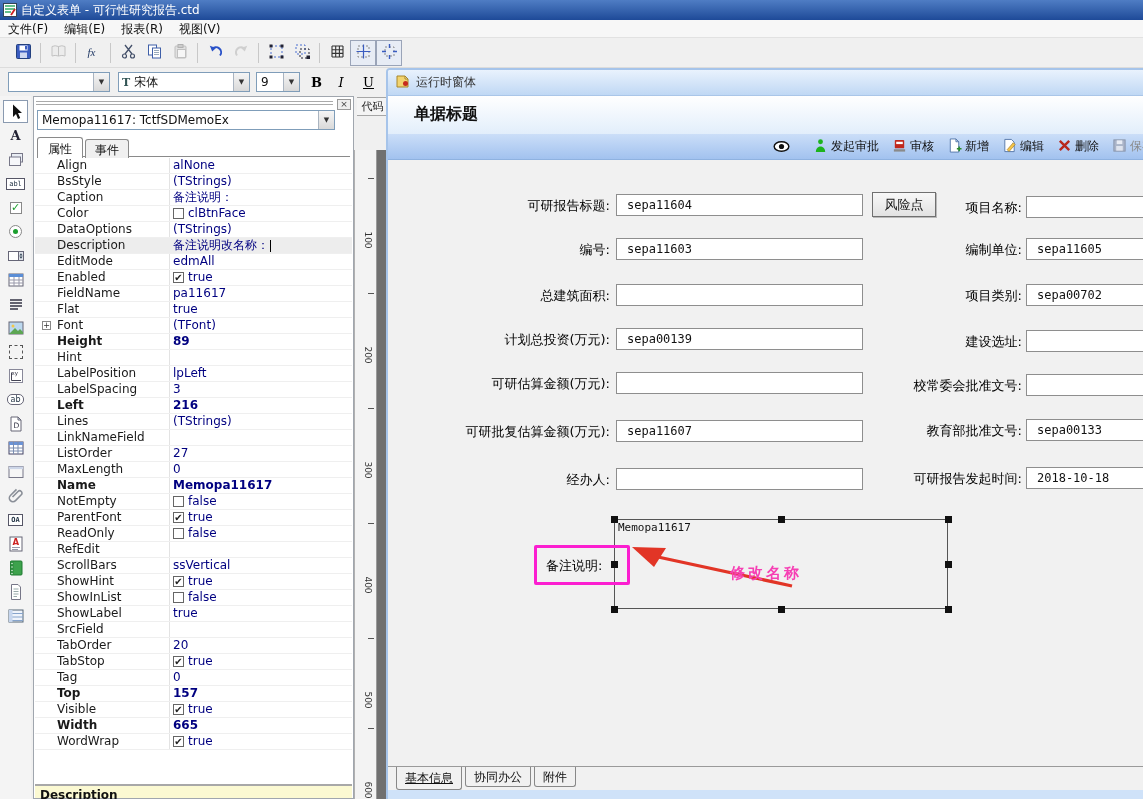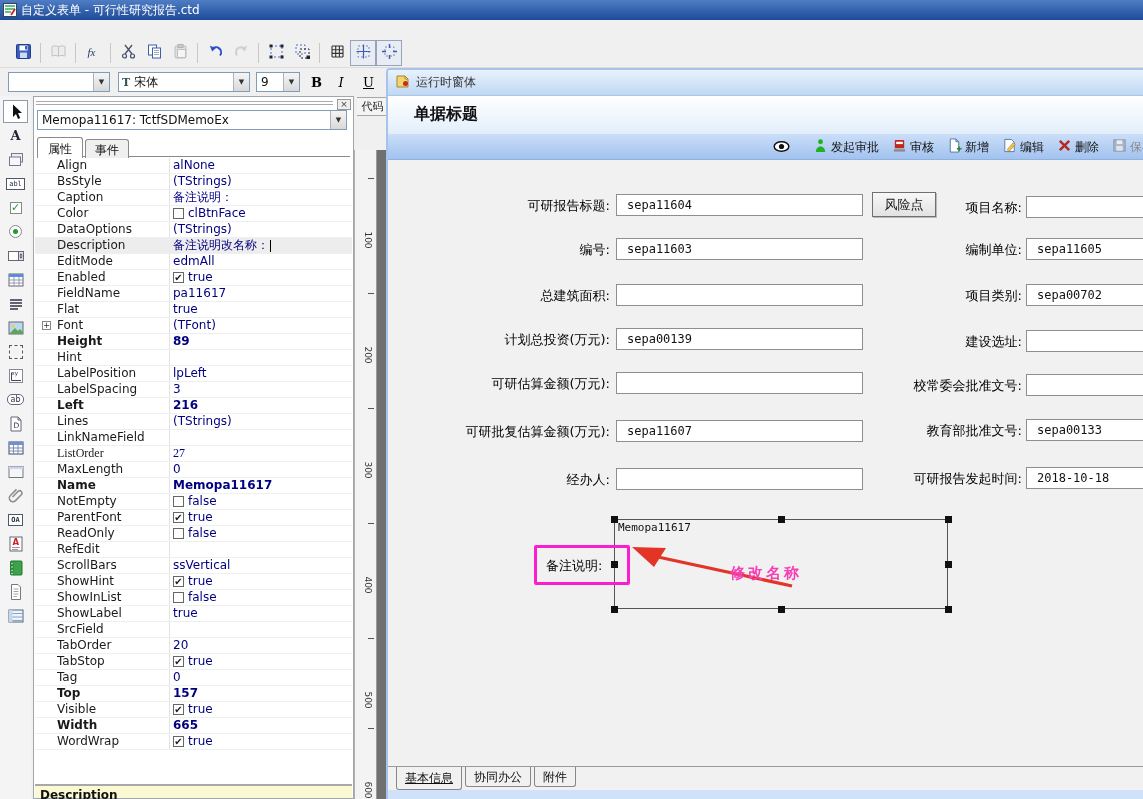--- a/index.html
+++ b/index.html
@@ -49,21 +49,21 @@
   .pi-round{border:1px solid #667;border-radius:5px;padding:0 3px;font-size:8px;background:#fff;color:#234;}
   .pi-a{font-family:"DejaVu Serif",serif;font-weight:bold;font-size:13px;color:#223;}
 
   
   .inspector{position:absolute;left:33px;top:96px;width:321px;height:703px;background:#fff;border:1px solid #a0a6ae;}
   .split{position:absolute;left:2px;top:2px;right:2px;height:9px;}
   .split .l1,.split .l2{position:absolute;left:0;right:18px;height:1px;background:#aaa;}
   .split .l1{top:2px;} .split .l2{top:5px;}
   .split-x{position:absolute;right:0;top:0;width:14px;height:11px;border:1px solid #999;background:#eee;
     font-size:9px;line-height:9px;text-align:center;color:#444;}
-  .objcombo{position:absolute;left:3px;top:13px;right:6px;gap:36px;}
+  .objcombo{position:absolute;left:3px;top:13px;right:18px;gap:36px;}
   .insp-tabs{position:absolute;left:3px;top:40px;right:3px;height:20px;border-bottom:1px solid #8a8a8a;}
   .insp-tab{display:inline-block;border:1px solid #8a8a8a;border-bottom:none;border-radius:3px 3px 0 0;
     background:#f0f0f0;padding:2px 9px;font-size:12px;margin-right:2px;position:relative;top:1px;}
   .insp-tab.active{background:#fff;top:0;padding:3px 10px;border-bottom:1px solid #fff;}
   .propgrid{position:absolute;left:1px;top:61px;right:1px;height:592px;background:#fff;overflow:hidden;}
   .pg-vline{position:absolute;left:134px;top:0;width:1px;height:592px;background:#e3e3e3;}
   .prow{position:absolute;left:0;right:0;height:16px;border-bottom:1px solid #efefef;}
   .prow.selected{background:#ededed;}
   .pname{position:absolute;left:22px;top:0;width:110px;height:15px;line-height:15px;font-size:12px;color:#1a1a1a;
     white-space:nowrap;overflow:hidden;}
@@ -92,21 +92,21 @@
     border:2px solid #a6c4ea;border-bottom:none;border-radius:4px 4px 0 0;overflow:hidden;}
   .rt-titlebar{position:absolute;left:0;top:0;right:0;height:26px;
     background:linear-gradient(#e9f2fd,#c0d8f4);border-bottom:1px solid #aac6e8;display:flex;align-items:center;padding-left:7px;}
   .rt-title{font-size:12px;color:#333;margin-left:6px;}
   .rt-header{position:absolute;left:0;top:26px;right:0;height:38px;background:linear-gradient(#ffffff,#e2eefb);}
   .rt-h1{position:absolute;left:26px;top:8px;font-size:16px;font-weight:bold;color:#111;}
   .rt-strip{position:absolute;left:0;top:64px;right:0;height:26px;
     background:linear-gradient(#cbdef8,#a2c2ef);border-bottom:1px solid #8fb2e0;}
   .eye{position:absolute;left:385px;top:6px;}
   .rt-btns{position:absolute;right:-14px;top:0;height:25px;display:flex;align-items:center;gap:13px;padding-right:4px;}
-  .rt-btn{display:flex;align-items:flex-end;gap:3px;font-size:12px;color:#111;white-space:nowrap;}
+  .rt-btn{display:flex;align-items:center;gap:3px;font-size:12px;color:#111;white-space:nowrap;}
   .rt-btn.disabled{color:#8a8a8a;}
   .rt-btn svg{width:15px;height:15px;}
   .rt-form{position:absolute;left:0;top:90px;right:0;bottom:35px;background:#f1f1f1;}
   .flabel{position:absolute;font-size:13px;color:#000;text-align:right;height:21px;line-height:21px;white-space:nowrap;}
   .finput{position:absolute;height:22px;background:#fff;border:1px solid #8e8e8e;
     font-family:"DejaVu Sans Mono","Liberation Mono",monospace;font-size:12px;line-height:20px;padding-left:10px;
     white-space:nowrap;overflow:hidden;}
   .fbtn{position:absolute;width:64px;height:25px;background:linear-gradient(#f8f8f8,#e2e2e2);
     border:1px solid #707070;box-shadow:1px 1px 0 #b9b9b9;font-size:13px;text-align:center;line-height:23px;}
   .memo-sel{position:absolute;left:226px;top:359px;width:334px;height:90px;border:1px solid #555;}
@@ -130,20 +130,26 @@
 
   <div class="titlebar">
     <span class="app-ico"><svg viewBox="0 0 14 14">
           <rect x="0.5" y="0.5" width="13" height="13" fill="#fff" stroke="#345"></rect>
           <path d="M2 3 h10 M2 6 h10 M2 9 h6" stroke="#3a6" stroke-width="1.3"></path>
           <path d="M8 12 L12 6" stroke="#c22" stroke-width="1.8"></path>
         </svg></span>
     <span class="title-text">自定义表单 - 可行性研究报告.ctd</span>
   </div>
 
+  <div class="menubar" id="menubar">
+      <span class="menu-item">文件(F)</span>
+      <span class="menu-item">编辑(E)</span>
+      <span class="menu-item">报表(R)</span>
+      <span class="menu-item">视图(V)</span>
+    </div>
 
   <div class="tb1" id="tb1">
       <div class="tbtn">
         <span><svg viewBox="0 0 17 17" width="17" height="17">
             <rect x="1.5" y="1.5" width="14" height="14" rx="1" fill="#3a5cc0" stroke="#23407e"></rect>
             <rect x="4.5" y="2.5" width="8" height="5" fill="#fff"></rect>
             <rect x="10" y="3" width="2" height="3.5" fill="#3a5cc0"></rect>
             <rect x="5" y="9.5" width="7" height="5.5" fill="#cfd8f2"></rect>
           </svg></span>
       </div>
@@ -497,21 +503,21 @@
           <span class="pval">
             <span>(TStrings)</span>
           </span>
         </div>
         <div class="prow" style="top: 272px;">
           <span class="pname">LinkNameField</span>
           <span class="pval">
             <span></span>
           </span>
         </div>
-        <div class="prow" style="top: 288px; font-family: Liberation Serif, serif;">
+        <div class="prow" style="top: 288px;">
           <span class="pname">ListOrder</span>
           <span class="pval">
             <span>27</span>
           </span>
         </div>
         <div class="prow" style="top: 304px;">
           <span class="pname">MaxLength</span>
           <span class="pval">
             <span>0</span>
           </span>

